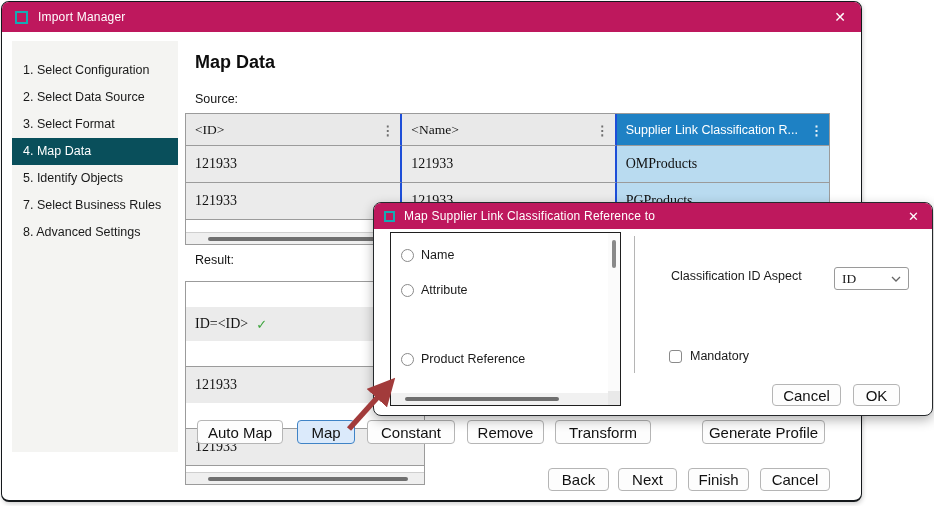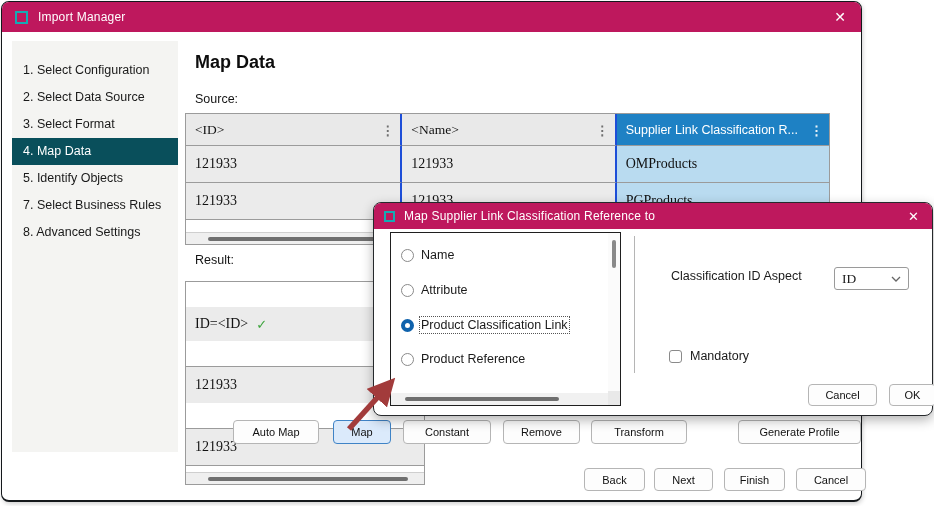--- a/index.html
+++ b/index.html
@@ -48,21 +48,21 @@
   .hthumb { position:absolute; top:4px; height:4px; background:#6f6f6f; border-radius:2px; }
 
   #result-table { left:183px; top:279px; width:240px; }
   #result-table .g-cell { border-right:none;margin-top:25px; }
   #result-table .hdr .g-cell { height:34px; background:#ebebeb; font-size:14px; }
   .check { color:#3da43d; font-family:"Liberation Sans",sans-serif; font-size:13px; margin-left:8px; }
 
   
   .btn { position:absolute; display:flex; align-items:center; justify-content:center;
          height:24px; background:#fdfdfd; border:1px solid #b5b5b5; border-radius:4px;
-         font-size:11px; color:#111; cursor:default;margin-left:36px; }
+         font-size:15px; color:#111; cursor:default; }
   .btn.hl { background:#dbeafb; border-color:#3f83c6; }
 
   
   #dialog { left:373px; top:202px; width:560px; height:214px; background:#fff;
             border:1px solid #26292c; border-radius:8px; box-shadow:0 4px 12px rgba(0,0,0,.3); z-index:10; }
   #dialog .titlebar { height:26px; border-radius:7px 7px 0 0; padding-left:10px; }
   #dialog .app-icon { width:11px; height:11px; }
   #dialog .title-text { font-size:12px; margin-left:9px; }
   #dialog .close-x { margin-right:13px; font-size:13px; }
 
@@ -211,24 +211,20 @@
 
   <div class="abs" id="listbox">
     <div class="option" style="top:10px;">
       <span class="radio"></span>
       <span class="opt-label">Name</span>
     </div>
     <div class="option" style="top:45px;">
       <span class="radio"></span>
       <span class="opt-label">Attribute</span>
     </div>
-    <div class="option selected" style="top:80px;">
-      <span class="radio"></span>
-      <span class="opt-label">Product Classification Link</span>
-    </div>
     <div class="option" style="top:114px;">
       <span class="radio"></span>
       <span class="opt-label">Product Reference</span>
     </div>
     <div class="vscroll">
       <div class="vthumb"></div>
     </div>
     <div class="hscroll">
       <div class="hthumb" style="left:14px; width:154px;"></div>
     </div>

